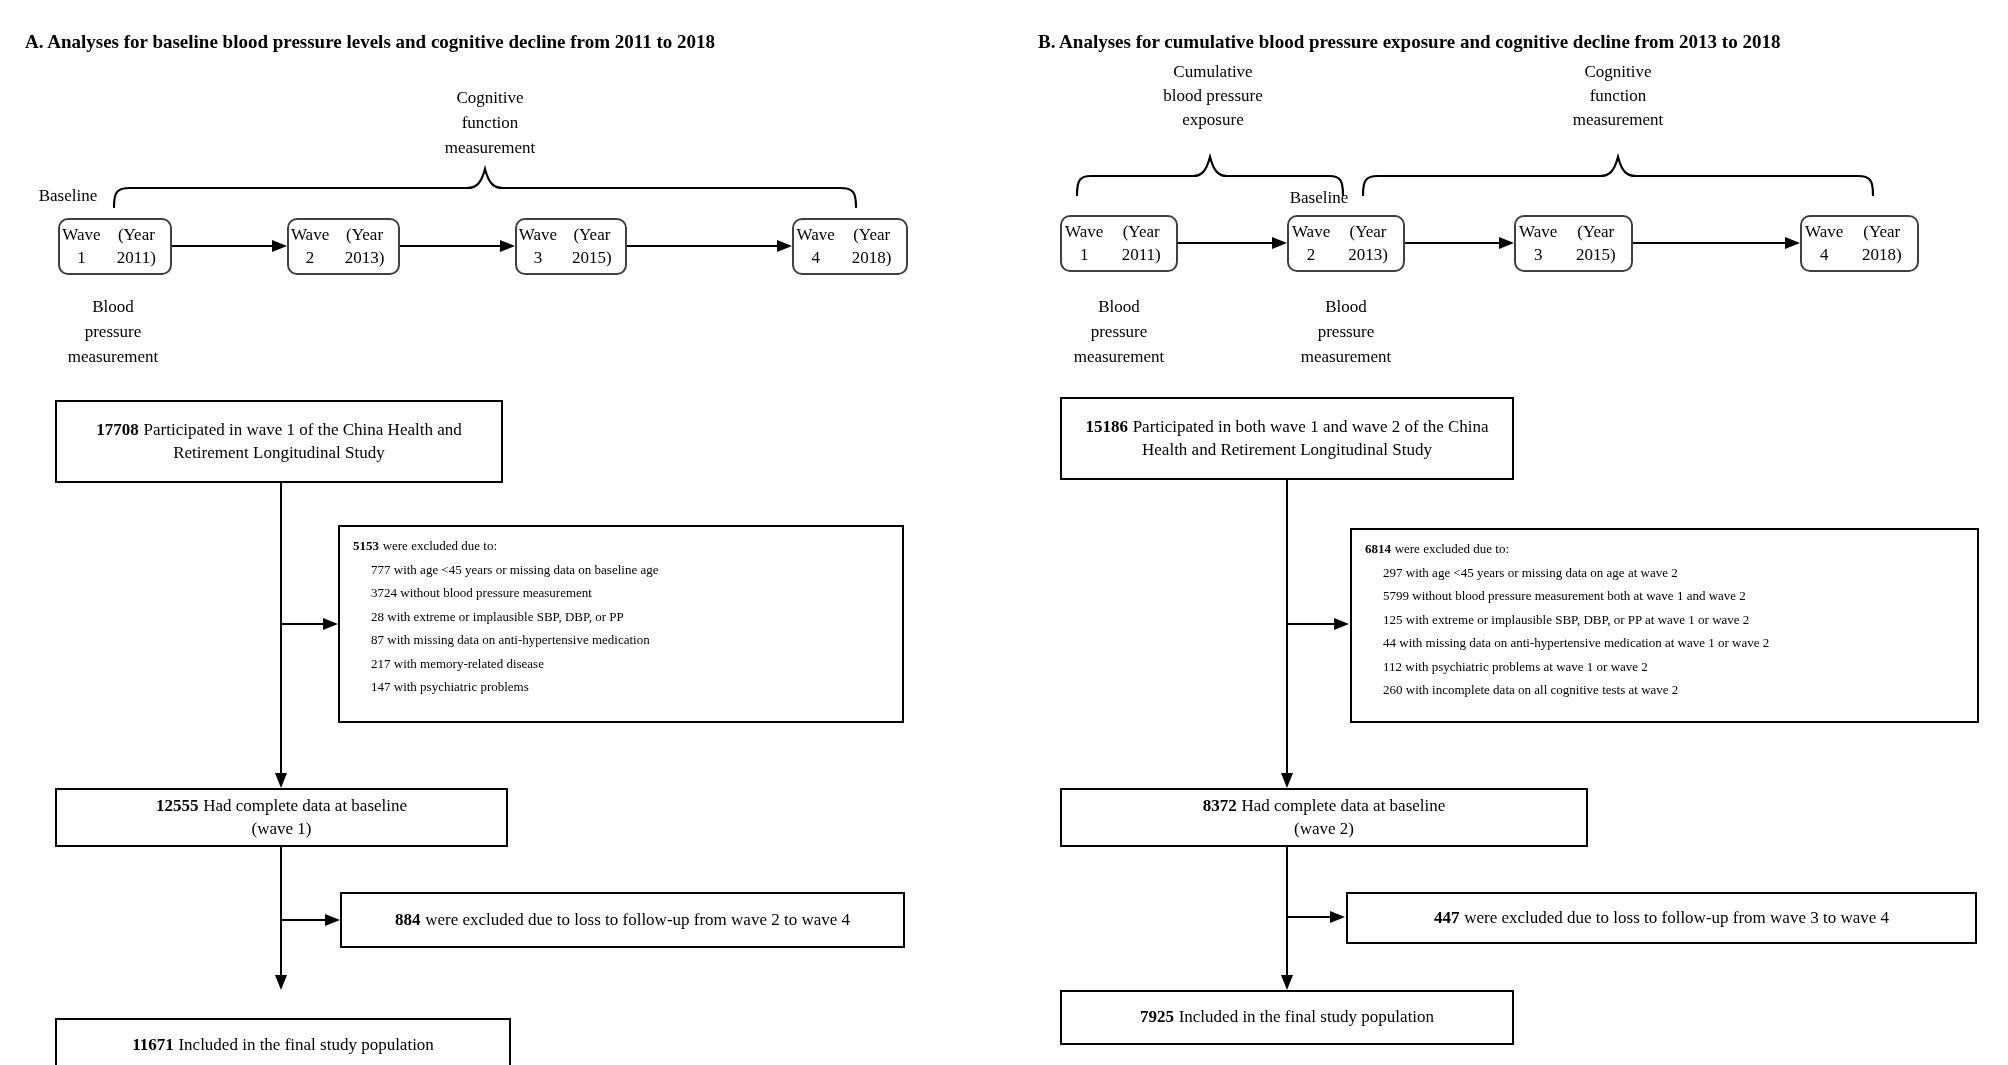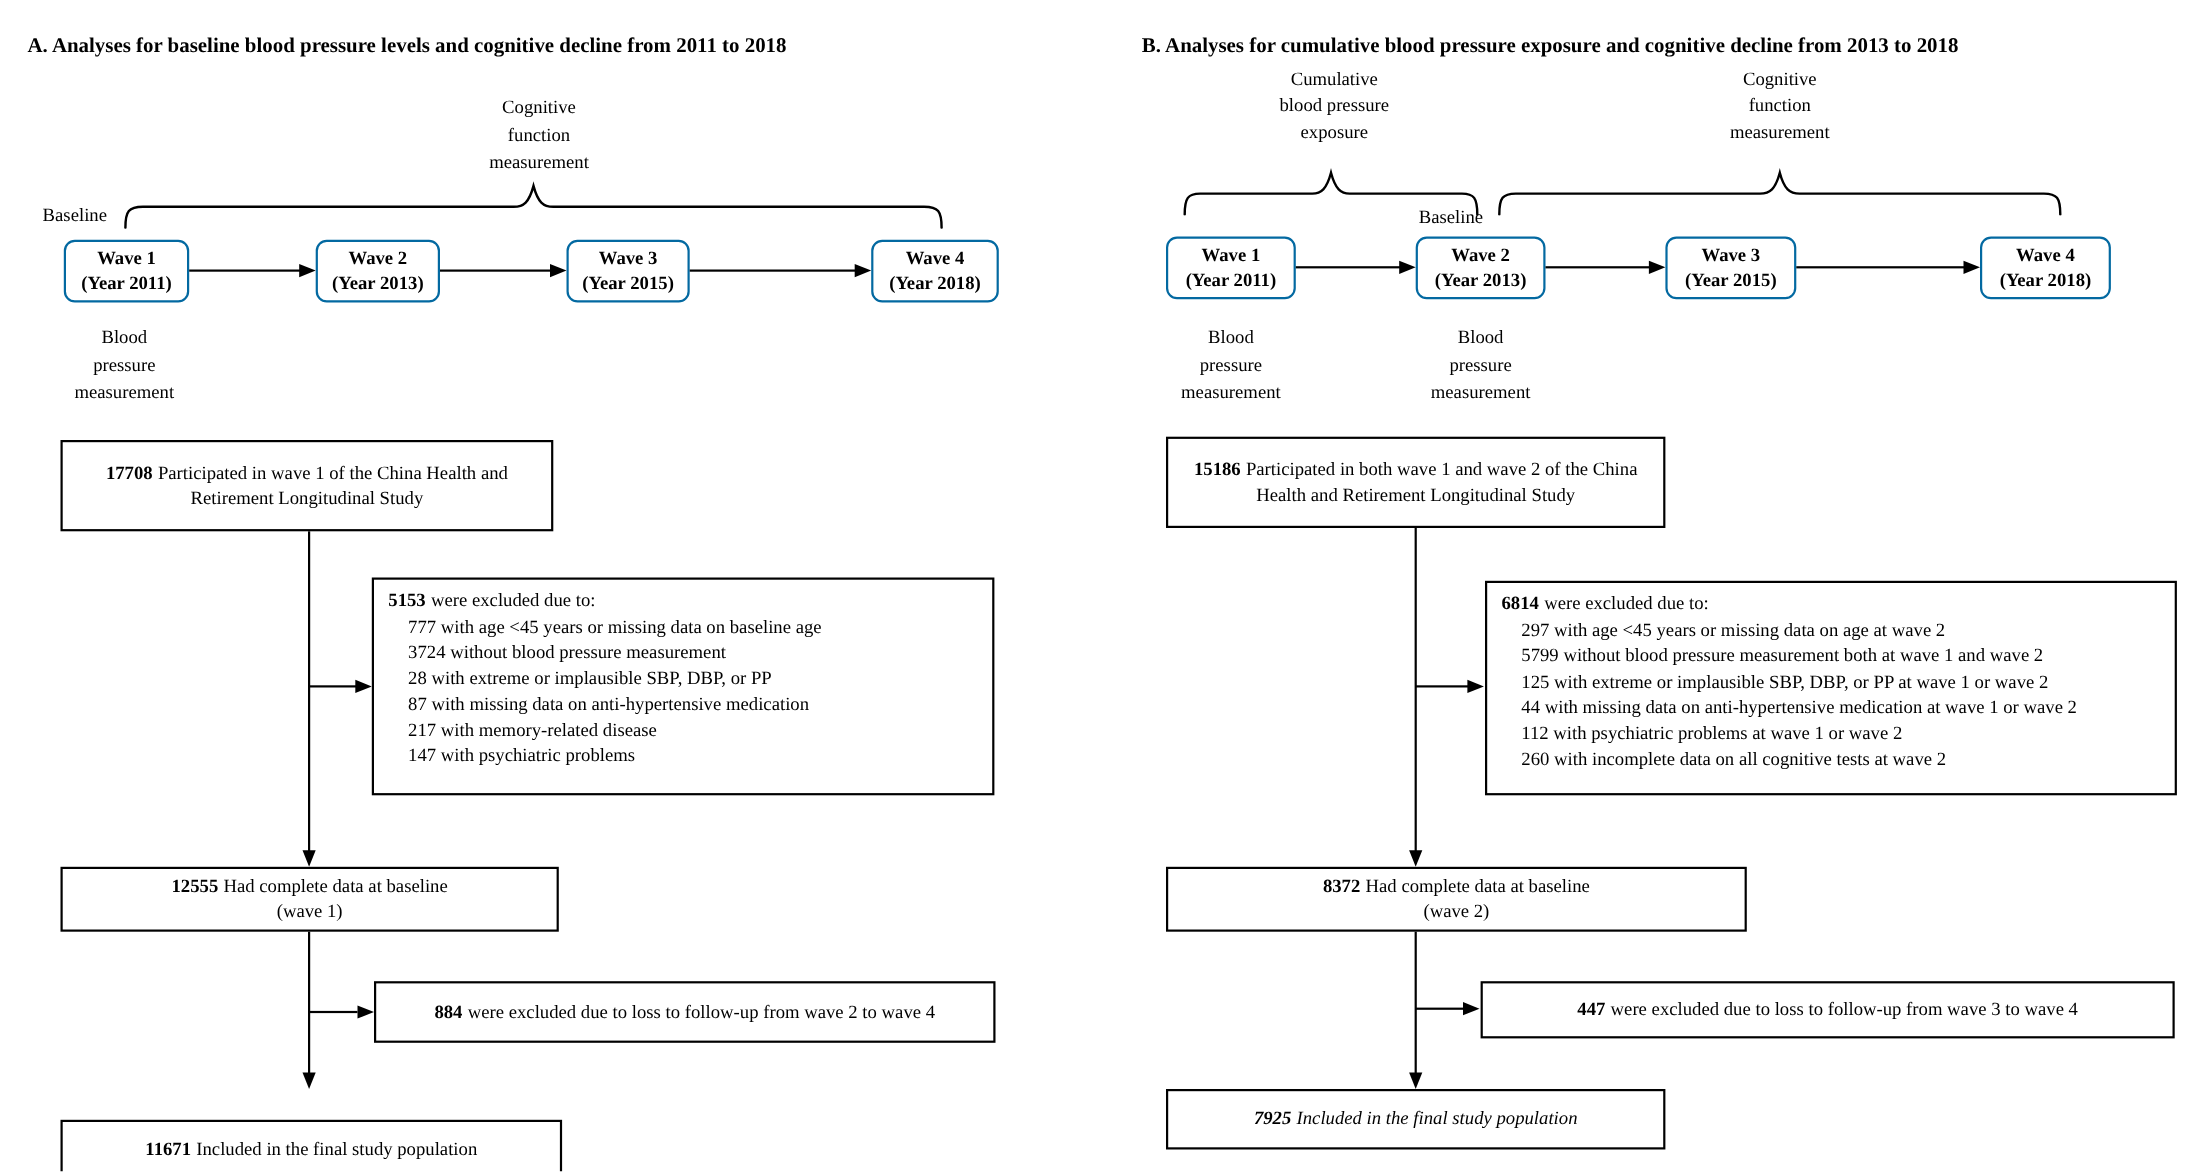--- a/index.html
+++ b/index.html
@@ -6,33 +6,33 @@
   #canvas {
     position:relative; width:2008px; height:1065px; background:#ffffff;
     font-family:"Liberation Serif","DejaVu Serif",serif; color:#000;
     overflow:hidden;
   }
   .title { position:absolute; font-size:19px; font-weight:bold; white-space:nowrap; }
   .lbl { position:absolute; text-align:center; font-size:17px; line-height:25px; }
   .lbl-b { position:absolute; text-align:center; font-size:17px; line-height:24px; }
   .baseline { position:absolute; font-size:17px; text-align:center; white-space:nowrap; }
   .wave {
-    position:absolute; height:57px; border:2px solid #0369a1; border-radius:10px;
+    position:absolute; height:57px; border:2px solid #404040; border-radius:10px;
     background:#fff; box-sizing:border-box;
-    display:flex; flex-direction:column; align-items:center; justify-content:center;
-    font-size:17px; line-height:1.3; text-align:center;font-weight:bold;
+    display:flex; flex-direction:row; align-items:center; justify-content:center;
+    font-size:17px; line-height:1.3; text-align:center;
   }
   .box {
     position:absolute; border:2px solid #000; background:#fff; box-sizing:border-box;
     display:flex; flex-direction:column; justify-content:center;
     font-size:17px; line-height:1.35; text-align:center; padding:4px 18px;
   }
   .excl {
     position:absolute; border:2px solid #000; background:#fff; box-sizing:border-box;
-    font-size:17px; line-height:23.5px; text-align:left; padding-top:7px;
+    font-size:13px; line-height:23.5px; text-align:left; padding-top:7px;
   }
   .excl-head { padding-left:13px; }
   .excl-item { padding-left:31px; }
   .num { font-weight:bold; margin-right:0.28em;text-align:right; }
   .hline { position:absolute; height:2px; background:#000; }
   .vline { position:absolute; width:2px; background:#000; }
   .arr-r { position:absolute; width:0; height:0;
            border-top:6px solid transparent; border-bottom:6px solid transparent;
            border-left:15px solid #000; }
   .arr-d { position:absolute; width:0; height:0;
@@ -217,18 +217,18 @@
     <div class="vline" style="left:1286px; top:847px; height:130px;"></div>
     <div class="arr-d" style="left:1281px; top:975px;"></div>
 
     <div class="hline" style="left:1287px; top:916px; width:44px;"></div>
     <div class="arr-r" style="left:1330px; top:911px;"></div>
 
     <div class="box" style="left:1346px; top:892px; width:631px; height:52px;">
       <div><b class="num">447</b><span>were excluded due to loss to follow-up from wave 3 to wave 4</span></div>
     </div>
 
-    <div class="box" style="left:1060px; top:990px; width:454px; height:55px;font-style:italic;">
+    <div class="box" style="left:1060px; top:990px; width:454px; height:55px;">
       <div><b class="num">7925</b><span>Included in the final study population</span></div>
     </div>
   </div>
 
 </div>
 
 </body></html>

